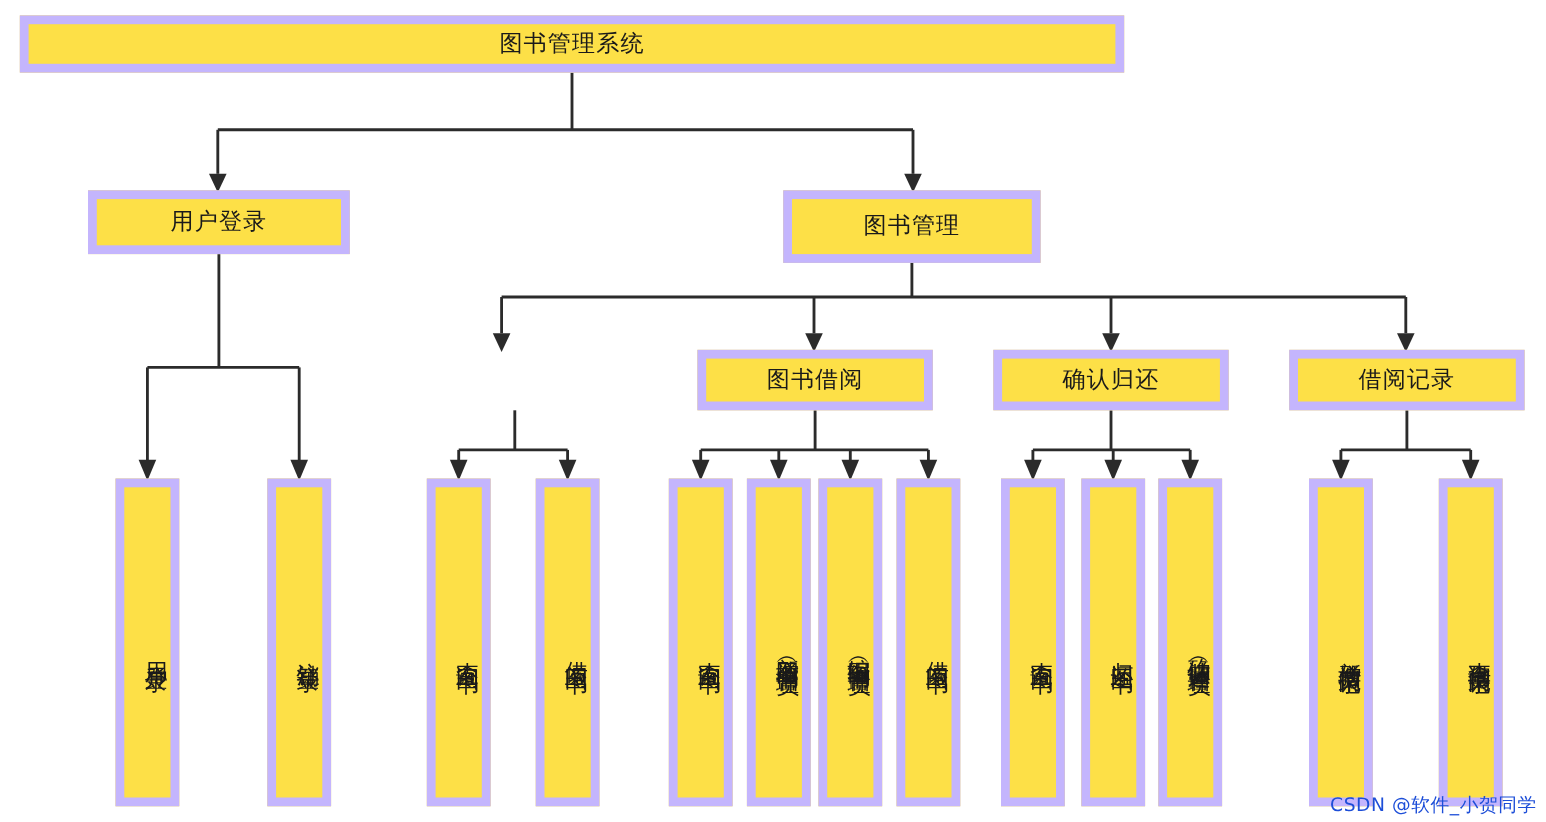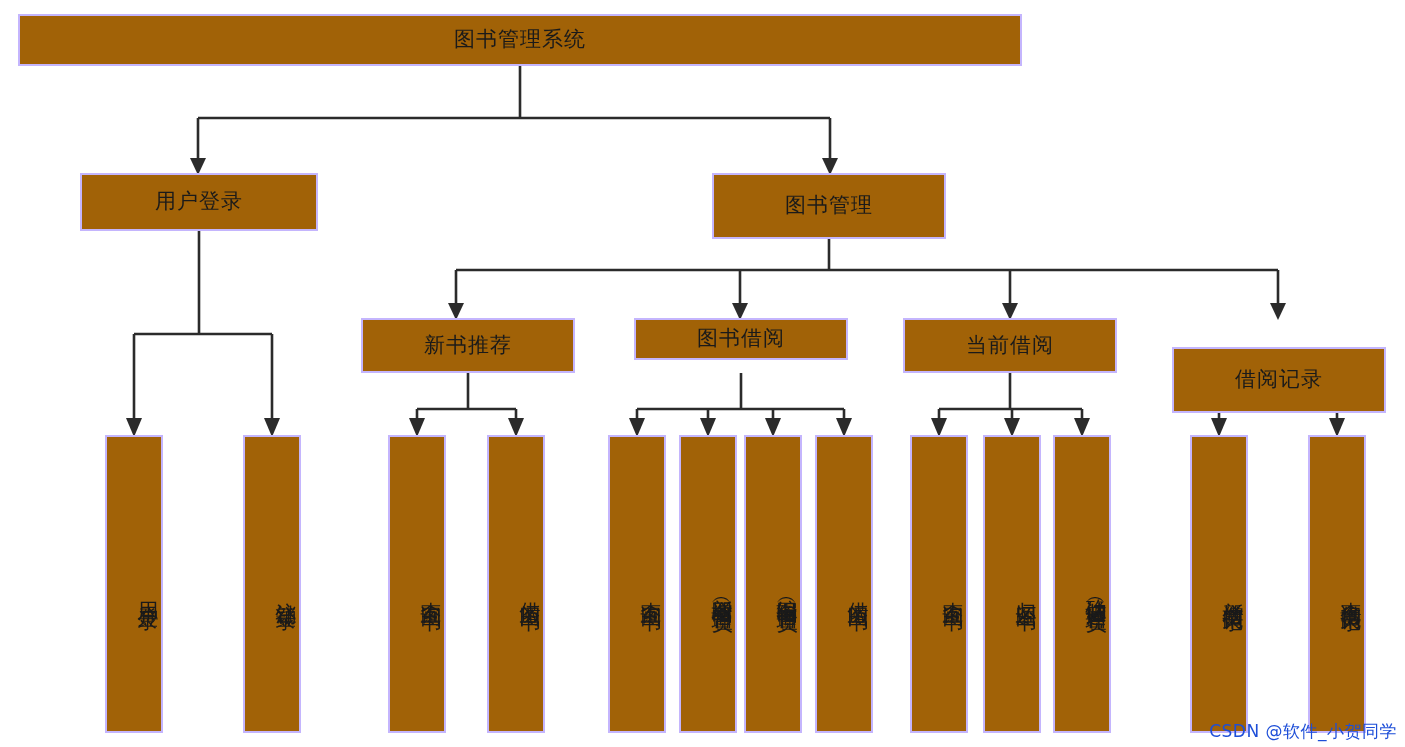--- a/index.html
+++ b/index.html
@@ -19,22 +19,22 @@
     position: absolute;
     left: 0;
     top: 0;
     width: 1405px;
     height: 747px;
     pointer-events: none;
   }
   .node {
     position: absolute;
     box-sizing: border-box;
-    border: 2px solid #c4b5fd;
-    background: #a16207;
+    border: 8px solid #c4b5fd;
+    background: #fde047;
     display: flex;
     align-items: center;
     justify-content: center;
     color: #1a1a1a;
     font-family: Liberation Serif, serif;
   }
   .node.horiz {
     font-size: 21px;
     letter-spacing: 1px;
     line-height: 1.2;
@@ -152,30 +152,27 @@
     <span>图书管理系统</span>
   </div>
 
   <div class="node horiz" style="left:80px; top:173px; width:238px; height:58px;">
     <span>用户登录</span>
   </div>
   <div class="node horiz" style="left:712px; top:173px; width:234px; height:66px;">
     <span>图书管理</span>
   </div>
 
-  <div class="node horiz" style="left:361px; top:318px; width:214px; height:55px;">
-    <span>新书推荐</span>
-  </div>
-  <div class="node horiz" style="left:634px; top:318px; width:214px; height:42px;">
+  <div class="node horiz" style="left:634px; top:318px; width:214px; height:55px;">
     <span>图书借阅</span>
   </div>
   <div class="node horiz" style="left:903px; top:318px; width:214px; height:55px;">
-    <span>当前借阅</span>
-  </div>
-  <div class="node horiz" style="left:1172px; top:318px; width:214px; height:66px;margin-top:29px;">
+    <span>确认归还</span>
+  </div>
+  <div class="node horiz" style="left:1172px; top:318px; width:214px; height:55px;">
     <span>借阅记录</span>
   </div>
 
   <div class="node vert" style="left:105px; top:435px; width:58px; height:298px;">
     <span>用户登录</span>
   </div>
   <div class="node vert" style="left:243px; top:435px; width:58px; height:298px;">
     <span>注销登录</span>
   </div>
   <div class="node vert" style="left:388px; top:435px; width:58px; height:298px;">

